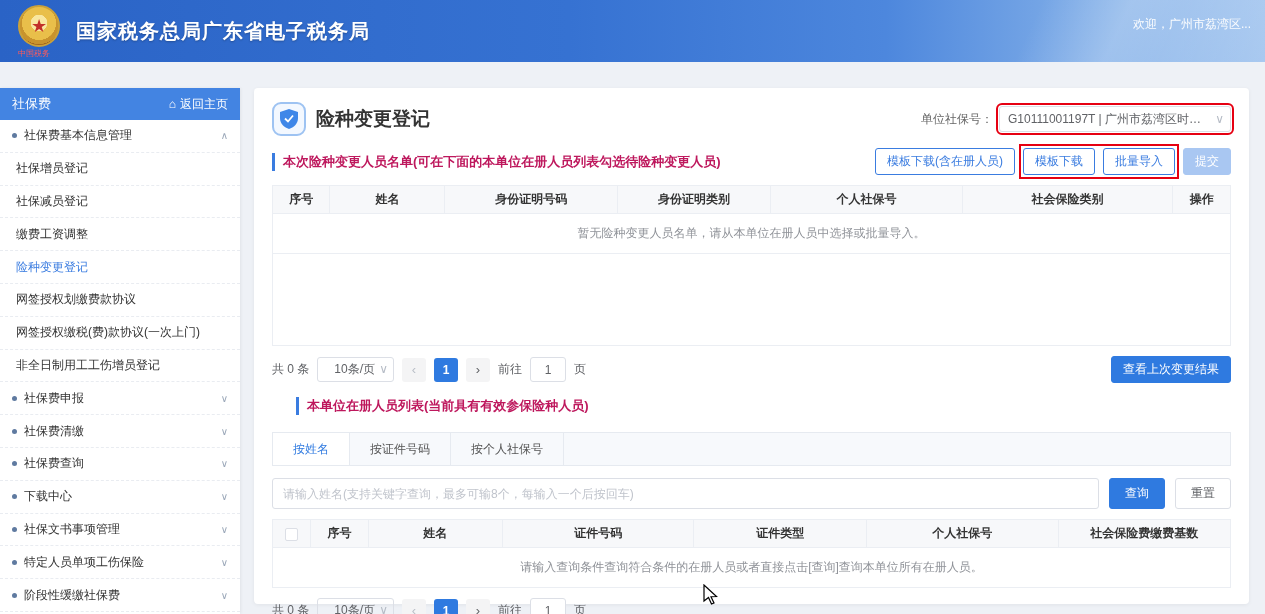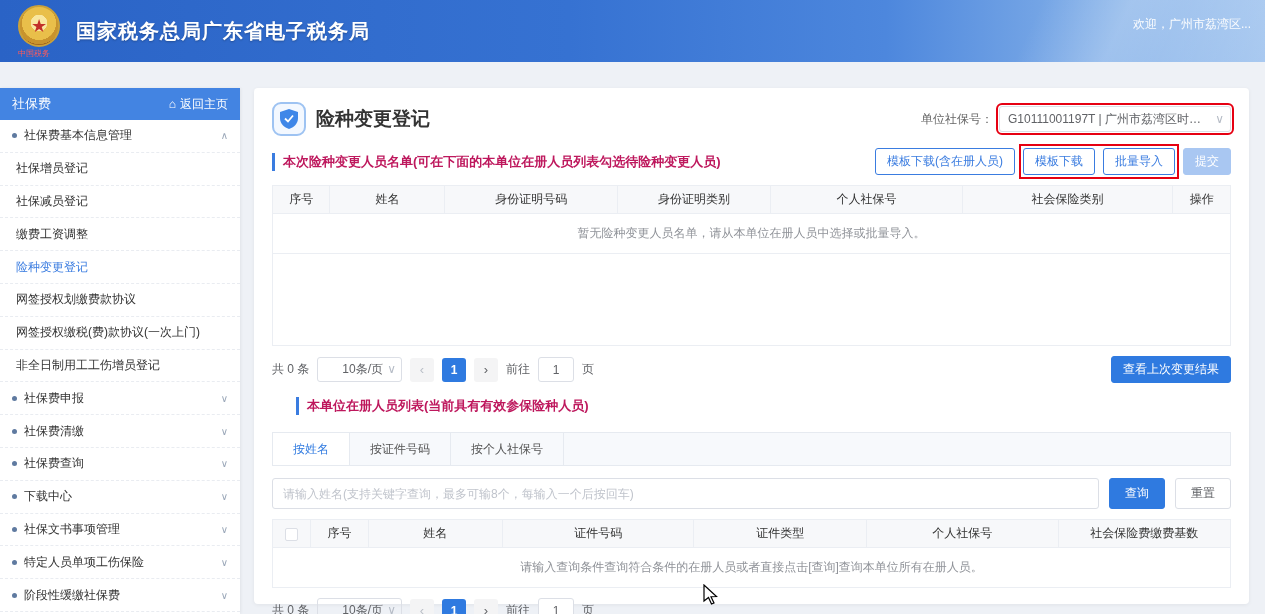--- a/index.html
+++ b/index.html
@@ -60,27 +60,27 @@
   .btn-group { margin-left:auto; display:flex; align-items:center; gap:8px; }
   .btn { display:inline-block; border-radius:3px; font-size:12px; height:27px; line-height:25px;
     padding:0 11px; cursor:pointer; user-select:none; }
   .btn-outline { border:1px solid #3a7ce0; color:#3a7ce0; background:#fff; }
   .btn-disabled { background:#a9c7f2; color:#fff; border:1px solid #a9c7f2; cursor:not-allowed; }
   .btn-primary { background:#2f7ae0; color:#fff; border:1px solid #2f7ae0; }
   .btn-plain { border:1px solid #dcdfe6; color:#606266; background:#fff; }
   .red-annot { outline:2px solid #e60012; outline-offset:2px; display:inline-flex; gap:8px; }
 
   table { width:100%; border-collapse:collapse; margin-top:10px; font-size:12px; }
-  th { background:#f7f8fa; color:#333; font-weight:normal; height:28px; border:1px solid #ebeef3; }
+  th { background:#f7f8fa; color:#333; font-weight:bold; height:28px; border:1px solid #ebeef3; }
   td.empty-cell { text-align:center; color:#909399; height:40px; border:1px solid #ebeef3; border-top:none; }
   td.spacer-cell { height:92px; border:1px solid #ebeef3; border-top:none; }
   .chk { display:inline-block; width:13px; height:13px; border:1px solid #dcdfe6; border-radius:2px; background:#fff; vertical-align:middle; }
 
   .pag-row { display:flex; align-items:center; margin-top:10px; color:#606266; gap:8px; }
-  .pag-size { border:1px solid #dcdfe6; border-radius:3px; height:25px; line-height:23px; padding:0 18px 0 24px;
+  .pag-size { border:1px solid #dcdfe6; border-radius:3px; height:25px; line-height:23px; padding:0 18px 0 16px;
     position:relative; color:#606266; cursor:pointer; }
   .pag-size .chev-d { position:absolute; right:5px; top:0; color:#b6bcc6; }
   .pag-btn { width:24px; height:24px; border-radius:3px; background:#f4f4f5; color:#b9bec7;
     display:flex; align-items:center; justify-content:center; cursor:pointer; font-size:13px; }
   .pag-btn.next { color:#606266; }
   .pag-page { width:24px; height:24px; border-radius:3px; background:#2f7ae0; color:#fff;
     display:flex; align-items:center; justify-content:center; font-weight:bold; }
   .goto-input { width:36px; height:25px; border:1px solid #dcdfe6; border-radius:3px; text-align:center;
     font-size:12px; color:#606266; }
   .pag-right { margin-left:auto; }

